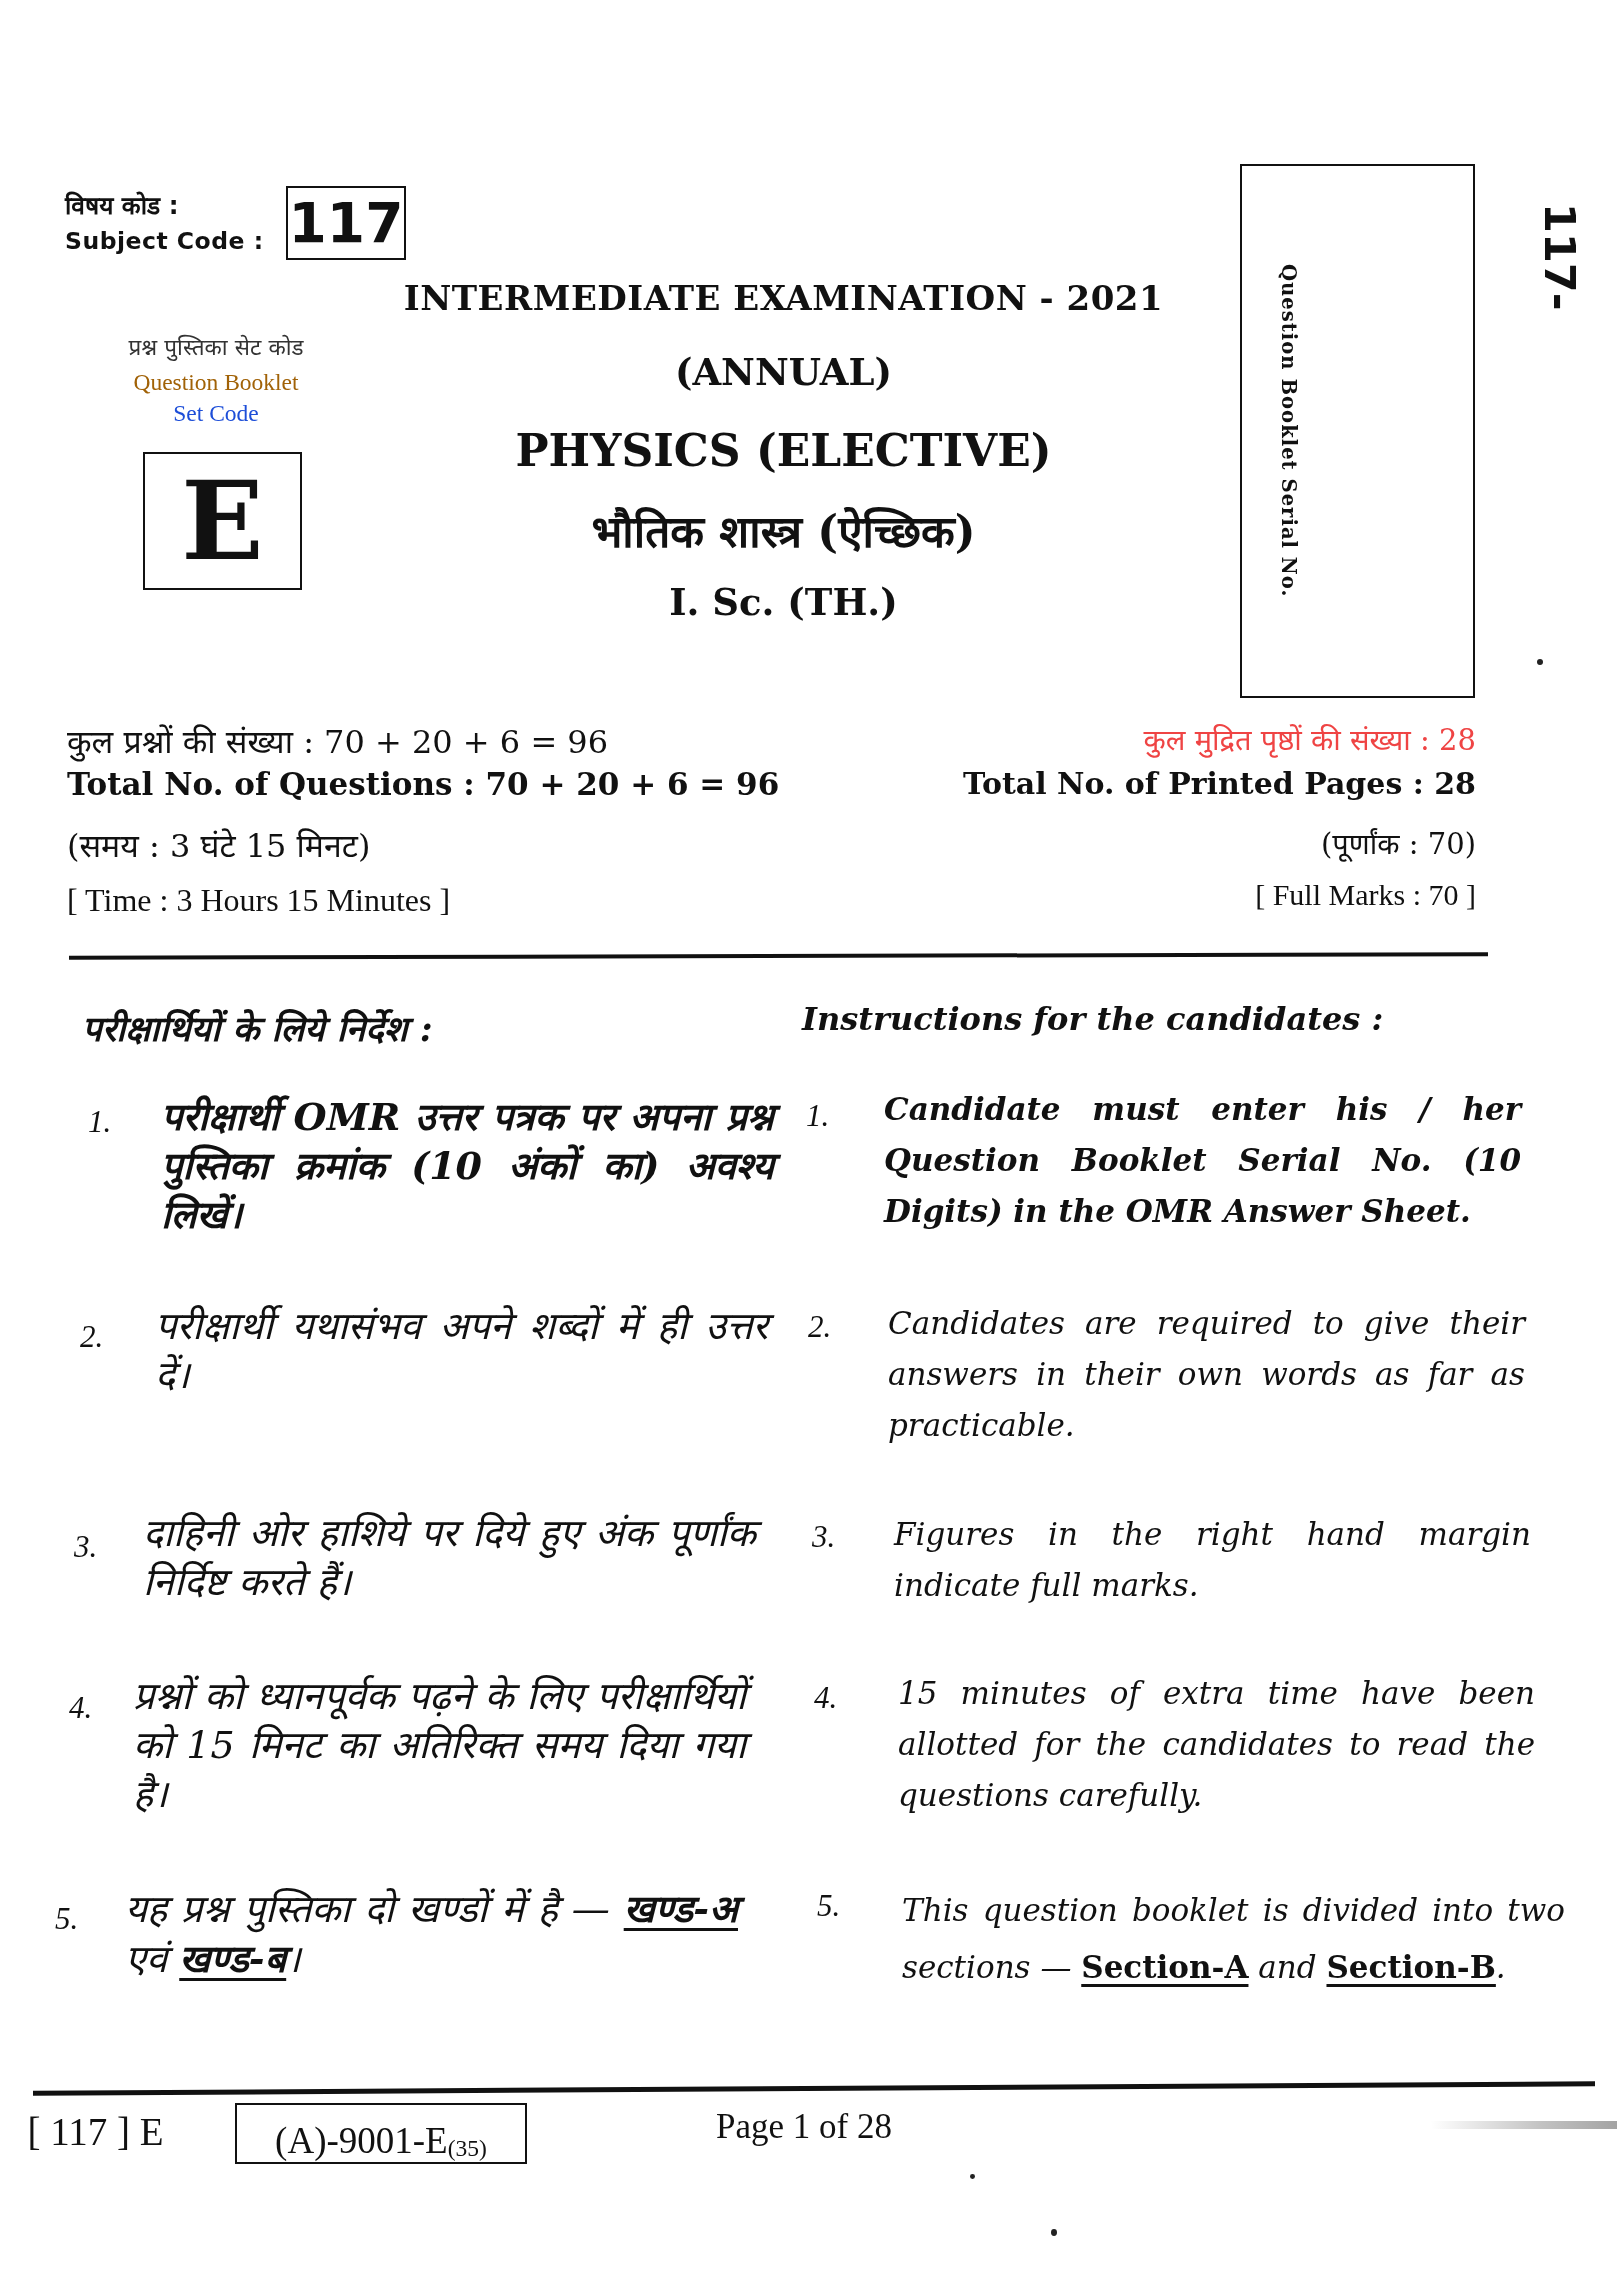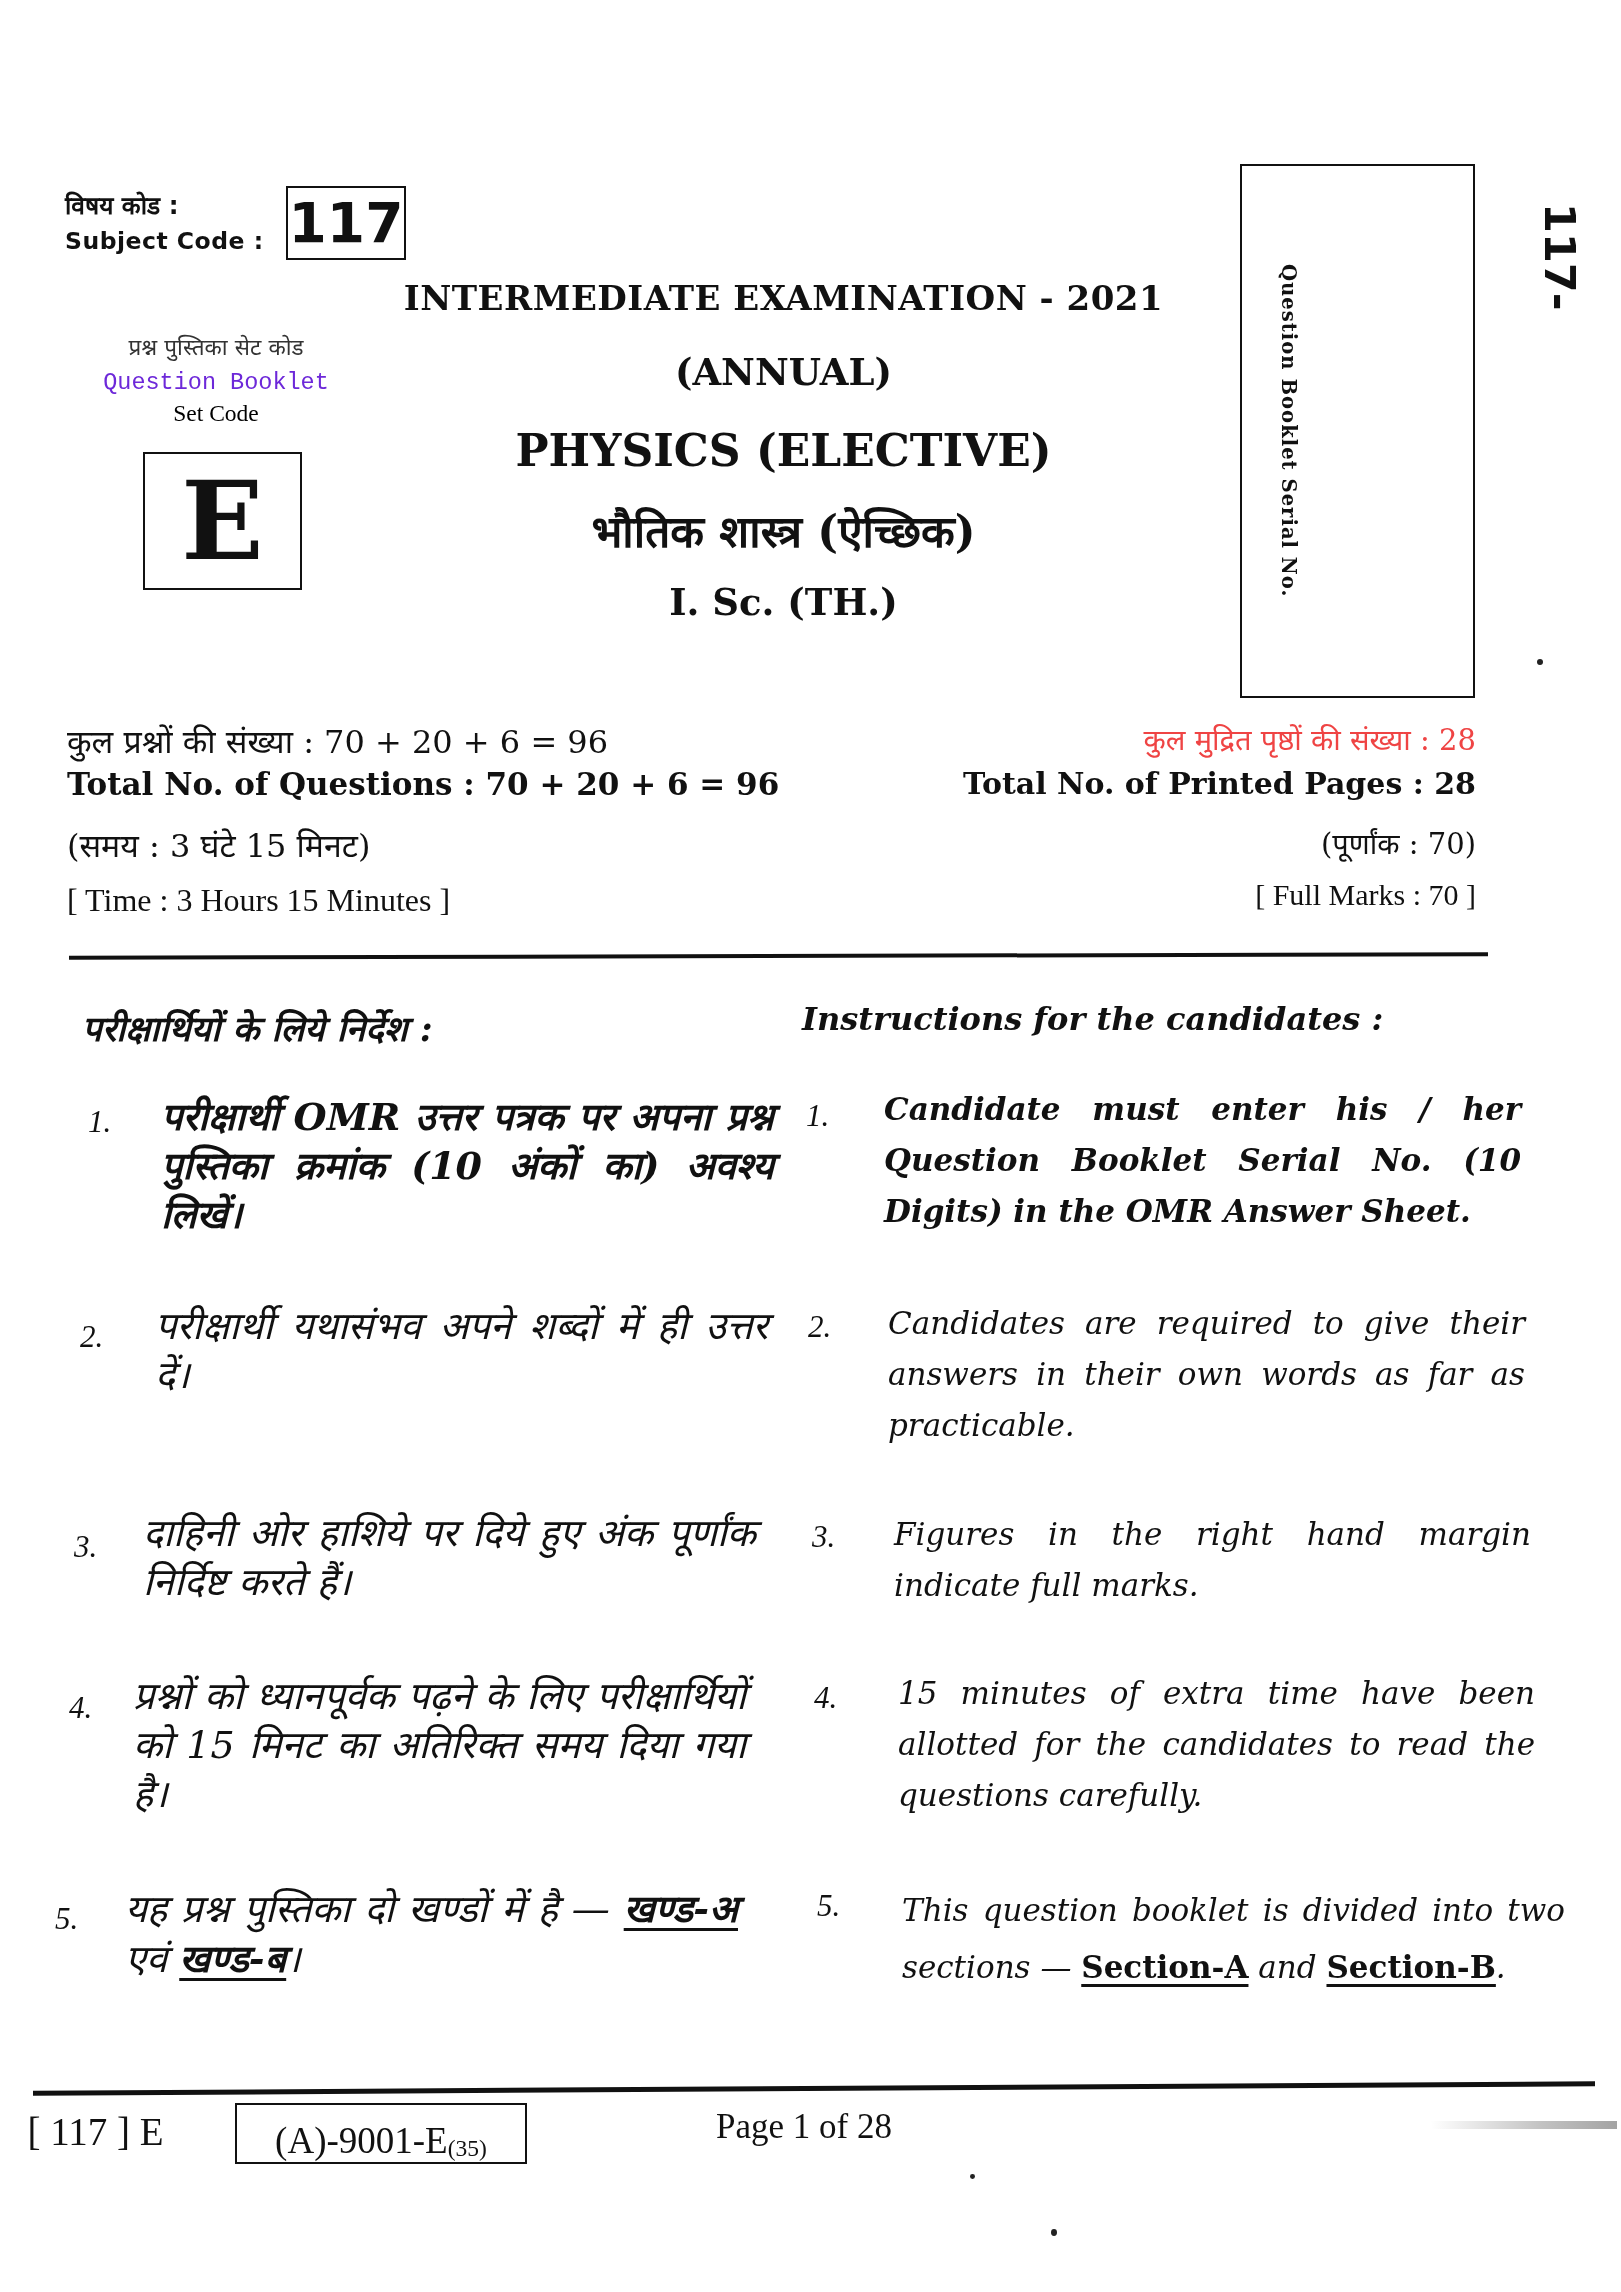--- a/index.html
+++ b/index.html
@@ -5,22 +5,22 @@
   html, body { margin:0; padding:0; background:#ffffff; }
   body { width:1621px; height:2293px; position:relative; overflow:hidden; color:#111; font-family:"DejaVu Serif", serif; }
   .abs { position:absolute; }
 
   
   .subj-hi { left:65px; top:188px; font-size:24.5px; font-weight:bold; font-family:"DejaVu Sans", sans-serif; }
   .subj-en { left:65px; top:227px; font-size:23.5px; font-weight:bold; font-family:"DejaVu Sans", sans-serif; letter-spacing:0.5px; }
   .subj-box { left:286px; top:186px; width:120px; height:74px; border:2.9px solid #111; box-sizing:border-box; display:flex; align-items:center; justify-content:center; font-family:"DejaVu Sans", sans-serif; font-weight:bold; font-size:55px; }
 
   .set-hi { left:59px; top:331px; width:314px; text-align:center; font-size:22.5px; font-family:"DejaVu Serif", serif; color:#333; }
-  .set-en1 { left:59px; top:369px; width:314px; text-align:center; font-size:23.5px; font-family:Liberation Mono, monospace; color:#6d28d9; }
-  .set-en2 { left:59px; top:400px; width:314px; text-align:center; font-size:23.5px; font-family:"Liberation Serif", serif; color:#000000; }
+  .set-en1 { left:59px; top:369px; width:314px; text-align:center; font-size:23.5px; font-family:Liberation Serif, serif; color:#a16207; }
+  .set-en2 { left:59px; top:400px; width:314px; text-align:center; font-size:23.5px; font-family:"Liberation Serif", serif; color:#1d4ed8; }
   .set-box { left:143px; top:452px; width:159px; height:138px; border:2.9px solid #111; box-sizing:border-box; display:flex; align-items:center; justify-content:center; font-family:"DejaVu Serif", serif; font-weight:bold; font-size:108px; line-height:1; }
 
   
   .t-center { left:372px; width:823px; text-align:center; font-weight:bold; font-family:"DejaVu Serif", serif; }
   .t1 { top:278px; font-size:34px; letter-spacing:0.5px; }
   .t2 { top:350px; font-size:37px; }
   .t3 { top:425px; font-size:44px; }
   .t4 { top:500px; font-size:44px; font-weight:bold; }
   .t5 { top:580px; font-size:37px; }
 

